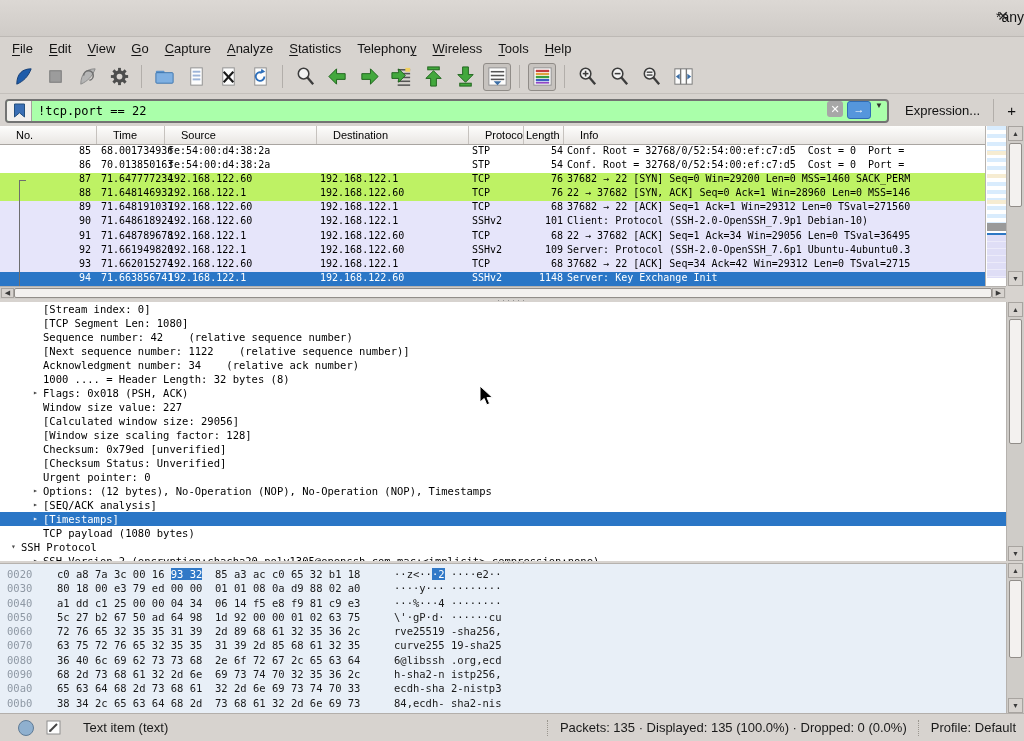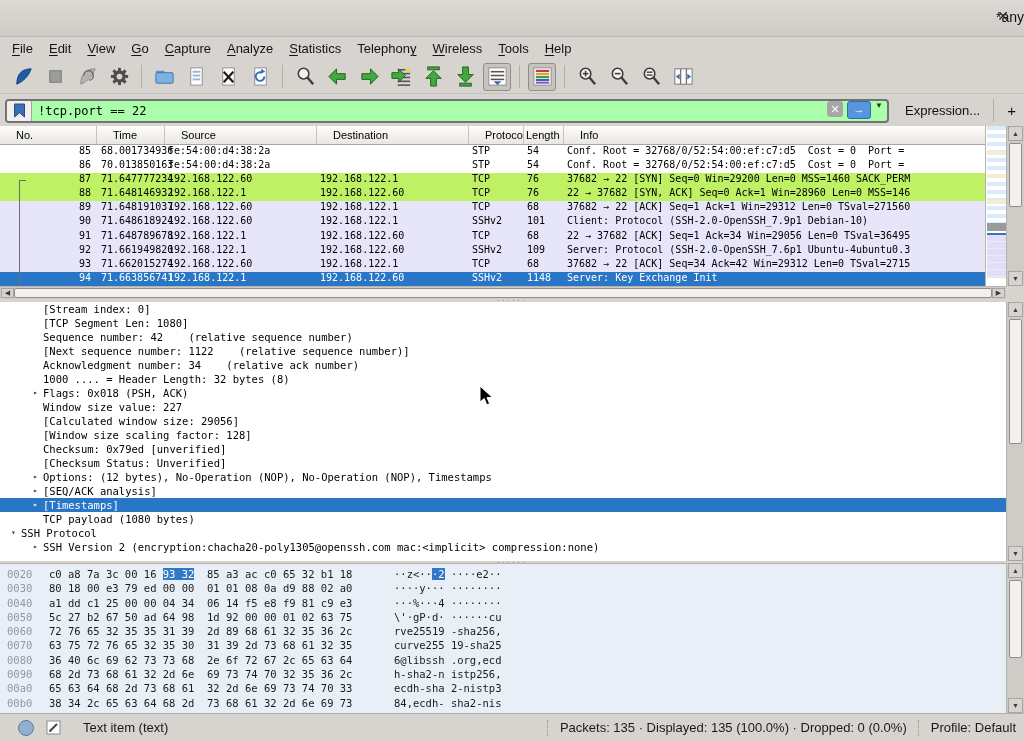--- a/index.html
+++ b/index.html
@@ -38,21 +38,21 @@
   .hcell{border-right:1px solid #c6c2be;padding:3px 0 0 16px;box-sizing:border-box;white-space:nowrap;overflow:hidden;flex:none}
   .w-no{width:97px}.w-time{width:68px}.w-src{width:152px}.w-dst{width:152px}.w-proto{width:55px}.w-len{width:40px;padding-left:2px}.w-info{flex:1;border-right:none}
   .plist-rows{position:absolute;left:0;top:145px;width:985px;height:141px;background:#fff;overflow:hidden}
   .prow{display:flex;height:14.1px;line-height:14.3px;font:10px "DejaVu Sans Mono",monospace;white-space:pre;color:#000}
   .prow.gray{background:#bef264}
   .prow.lav{background:#e6e5fa}
   .prow.sel{background:#2a76c6;color:#fff}
   .p-no{width:91px;text-align:right;padding-right:6px;flex:none}
   .p-time{width:71px;padding-left:4px;box-sizing:border-box;flex:none}
   .p-src{width:152px;flex:none}.p-dst{width:152px;flex:none}.p-proto{width:55px;flex:none}
-  .p-len{width:40px;text-align:left;padding-right:4px;box-sizing:border-box;flex:none}
+  .p-len{width:40px;text-align:right;padding-right:4px;box-sizing:border-box;flex:none}
   .p-info{flex:1;overflow:hidden}
   .convline{position:absolute;left:19px;top:35px;width:1px;height:106px;background:#6e6e6e}
   .convtick{position:absolute;left:19px;top:35px;width:7px;height:1px;background:#6e6e6e}
 
   
   .minimap{position:absolute;left:985px;top:126px;width:21px;height:160px;border-left:1px solid #b6b2ae;background:#fff;box-sizing:border-box}
   .mm-stripes{position:absolute;left:1px;right:0;top:0;height:97px;background:repeating-linear-gradient(180deg,#d9ecfd 0 4px,#ffffff 4px 8px)}
   .mm-cream{position:absolute;left:1px;right:0;height:4px;background:#f6ecd2}
   .mm-gray{position:absolute;left:1px;right:0;top:97px;height:8px;background:#9a9a9a}
   .mm-blue{position:absolute;left:1px;right:0;top:107px;height:2px;background:#2c77c4}
@@ -71,21 +71,21 @@
   .dline{height:14px;line-height:14px;white-space:pre;display:flex;color:#000}
   .dexp{width:15px;text-align:center;font-size:8px;color:#4a4a4a;line-height:14px;flex:none}
   .dl0{padding-left:6px}.dl1{padding-left:28px}
   .dline.sel{background:#2a76c6;color:#fff}
   .dline.sel .dexp{color:#e8eef6}
 
   
   .hexpane{position:absolute;left:0;top:563px;width:1006px;height:150px;background:#e8eff7;border-top:1px solid #b6b2ae;font:10.5px "DejaVu Sans Mono",monospace;padding-top:3px;box-sizing:border-box;overflow:hidden}
   .hrow{position:relative;height:14.3px;line-height:14.3px;white-space:pre;color:#1a1a1a}
   .hoff{display:inline-block;width:30px;padding-left:7px;color:#8e98a4}
-  .hhex{display:inline-block;margin-left:12px}
+  .hhex{display:inline-block;margin-left:20px}
   .hascii{position:absolute;left:394px;top:0}
   .hl{background:#3179c7;color:#fff}
 
   
   .statusbar{position:absolute;left:0;top:713px;width:1024px;height:28px;border-top:1px solid #b3afab;display:flex;align-items:center;font-size:13px;color:#1a1a1a;box-sizing:border-box}
   .sb-expert{width:14px;height:14px;border-radius:50%;background:#8fb0cf;border:1px solid #5f7b96;margin-left:18px;flex:none}
   .sb-comment{margin-left:12px;width:15px;height:15px;flex:none}
   .sb-context{margin-left:22px}
   .sb-right{margin-left:auto;display:flex;align-items:center}
   .sb-sep{width:1px;height:16px;border-left:1px dotted #9a968f;margin:0 11px}
@@ -352,20 +352,21 @@
       <div class="dline dl1"><span class="dexp"></span><span>Sequence number: 42    (relative sequence number)</span></div>
       <div class="dline dl1"><span class="dexp"></span><span>[Next sequence number: 1122    (relative sequence number)]</span></div>
       <div class="dline dl1"><span class="dexp"></span><span>Acknowledgment number: 34    (relative ack number)</span></div>
       <div class="dline dl1"><span class="dexp"></span><span>1000 .... = Header Length: 32 bytes (8)</span></div>
       <div class="dline dl1"><span class="dexp">▸</span><span>Flags: 0x018 (PSH, ACK)</span></div>
       <div class="dline dl1"><span class="dexp"></span><span>Window size value: 227</span></div>
       <div class="dline dl1"><span class="dexp"></span><span>[Calculated window size: 29056]</span></div>
       <div class="dline dl1"><span class="dexp"></span><span>[Window size scaling factor: 128]</span></div>
       <div class="dline dl1"><span class="dexp"></span><span>Checksum: 0x79ed [unverified]</span></div>
       <div class="dline dl1"><span class="dexp"></span><span>[Checksum Status: Unverified]</span></div>
+      <div class="dline dl1"><span class="dexp"></span><span>Urgent pointer: 0</span></div>
       <div class="dline dl1"><span class="dexp">▸</span><span>Options: (12 bytes), No-Operation (NOP), No-Operation (NOP), Timestamps</span></div>
       <div class="dline dl1"><span class="dexp">▸</span><span>[SEQ/ACK analysis]</span></div>
       <div class="dline dl1 sel"><span class="dexp">▸</span><span>[Timestamps]</span></div>
       <div class="dline dl1"><span class="dexp"></span><span>TCP payload (1080 bytes)</span></div>
       <div class="dline dl0"><span class="dexp">▾</span><span>SSH Protocol</span></div>
       <div class="dline dl1"><span class="dexp">▸</span><span>SSH Version 2 (encryption:chacha20-poly1305@openssh.com mac:&lt;implicit&gt; compression:none)</span></div>
     </div>
 
   <div class="vscroll" style="left:1006px;top:302px;height:259px">
     <div class="varrow" style="top:0">▲</div>
@@ -374,21 +375,21 @@
   </div>
 
   <div class="splitter" style="top:561px;height:2px">······</div>
 
   <div class="hexpane" id="hexpane">
       <div class="hrow"><span class="hoff">0020</span><span class="hhex">c0 a8 7a 3c 00 16 <span class="hl">93 32</span>  85 a3 ac c0 65 32 b1 18</span><span class="hascii">··z&lt;··<span class="hl">·2</span> ····e2··</span></div>
       <div class="hrow"><span class="hoff">0030</span><span class="hhex">80 18 00 e3 79 ed 00 00  01 01 08 0a d9 88 02 a0</span><span class="hascii">····y··· ········</span></div>
       <div class="hrow"><span class="hoff">0040</span><span class="hhex">a1 dd c1 25 00 00 04 34  06 14 f5 e8 f9 81 c9 e3</span><span class="hascii">···%···4 ········</span></div>
       <div class="hrow"><span class="hoff">0050</span><span class="hhex">5c 27 b2 67 50 ad 64 98  1d 92 00 00 01 02 63 75</span><span class="hascii">\'·gP·d· ······cu</span></div>
       <div class="hrow"><span class="hoff">0060</span><span class="hhex">72 76 65 32 35 35 31 39  2d 89 68 61 32 35 36 2c</span><span class="hascii">rve25519 -sha256,</span></div>
-      <div class="hrow"><span class="hoff">0070</span><span class="hhex">63 75 72 76 65 32 35 30  31 39 2d 73 68 61 32 35</span><span class="hascii">curve255 19-sha25</span></div>
+      <div class="hrow"><span class="hoff">0070</span><span class="hhex">63 75 72 76 65 32 35 35  31 39 2d 85 68 61 32 35</span><span class="hascii">curve255 19-sha25</span></div>
       <div class="hrow"><span class="hoff">0080</span><span class="hhex">36 40 6c 69 62 73 73 68  2e 6f 72 67 2c 65 63 64</span><span class="hascii">6@libssh .org,ecd</span></div>
       <div class="hrow"><span class="hoff">0090</span><span class="hhex">68 2d 73 68 61 32 2d 6e  69 73 74 70 32 35 36 2c</span><span class="hascii">h-sha2-n istp256,</span></div>
       <div class="hrow"><span class="hoff">00a0</span><span class="hhex">65 63 64 68 2d 73 68 61  32 2d 6e 69 73 74 70 33</span><span class="hascii">ecdh-sha 2-nistp3</span></div>
       <div class="hrow"><span class="hoff">00b0</span><span class="hhex">38 34 2c 65 63 64 68 2d  73 68 61 32 2d 6e 69 73</span><span class="hascii">84,ecdh- sha2-nis</span></div>
     </div>
 
   <div class="vscroll" style="left:1006px;top:563px;height:150px">
     <div class="varrow" style="top:0">▲</div>
     <div class="vthumb" style="top:17px;height:78px"></div>
     <div class="varrow" style="bottom:0">▼</div>

